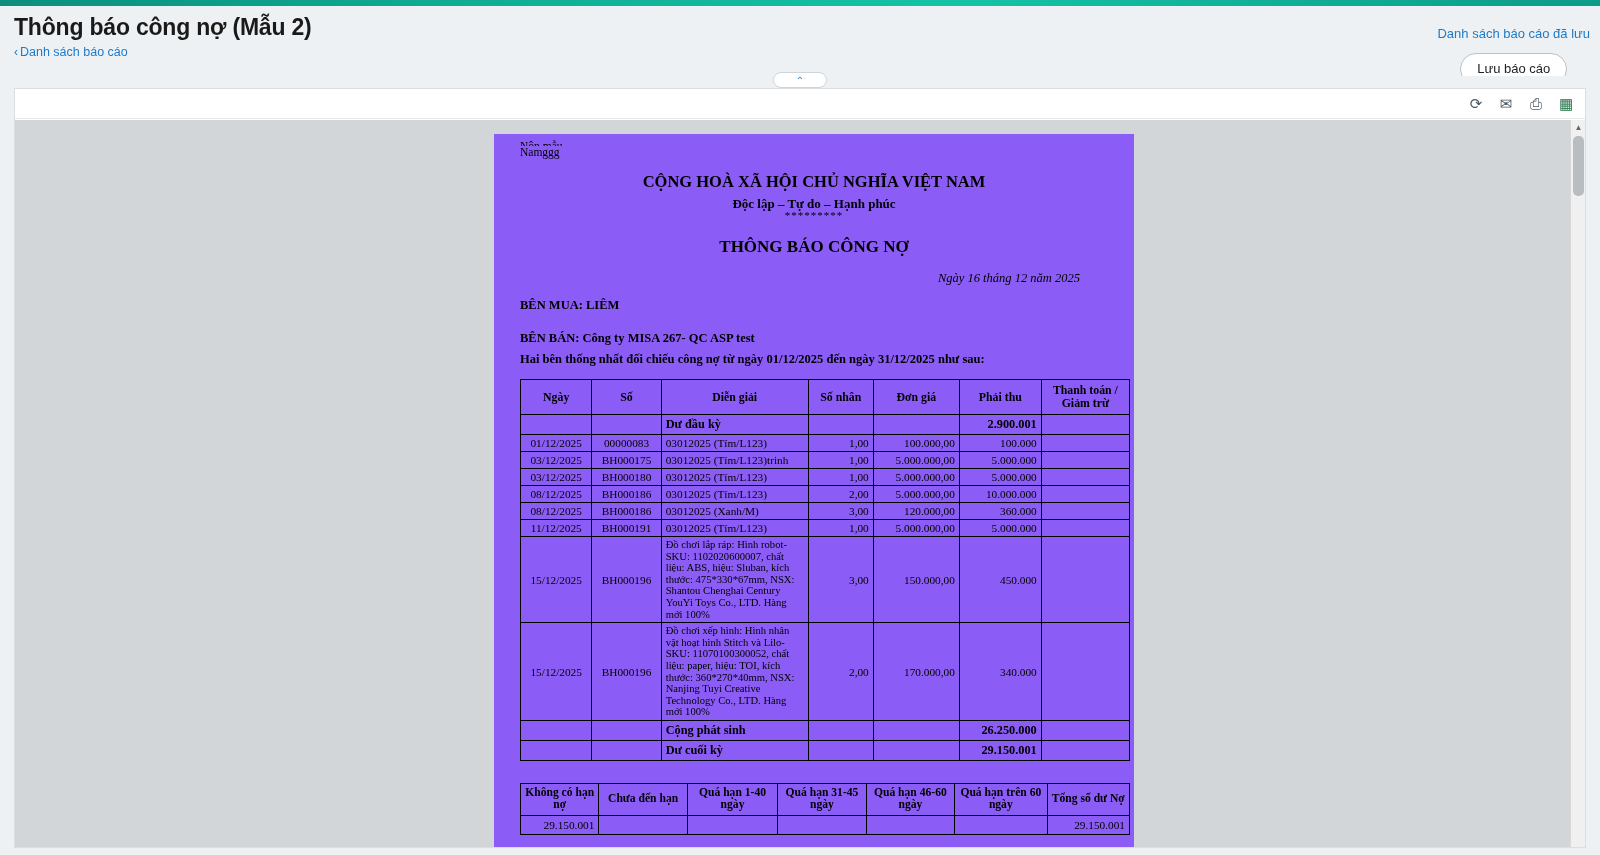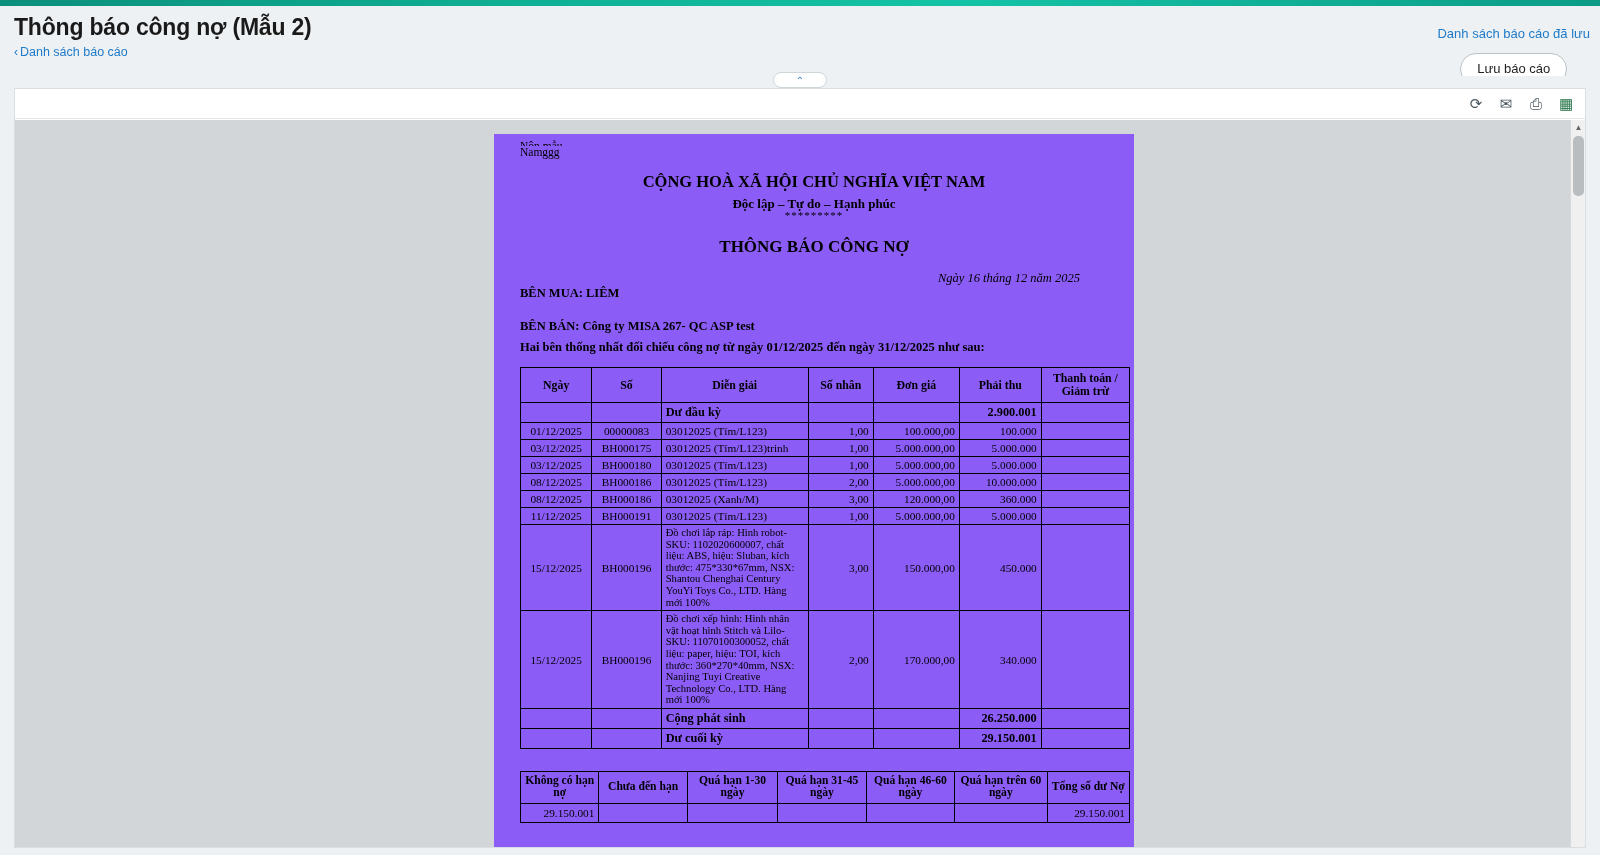--- a/index.html
+++ b/index.html
@@ -198,20 +198,21 @@
   }
   .doc-date {
     text-align: right;
     font-style: italic;
     font-size: 12.5px;
     margin-top: 14px;
     padding-right: 28px;
   }
   .party {
     font-size: 12.5px;
+    margin-top: 12px;
   }
   .party b { font-weight: bold; }
   .addr {
     font-size: 12.5px;
     font-style: italic;
     margin-top: 2px;
   }
   .party2 { margin-top: 18px; }
   .agree {
     font-size: 12.5px;
@@ -430,21 +431,21 @@
               <td class="c"></td>
             </tr>
           </tbody>
         </table>
 
         <table class="aging">
           <thead>
             <tr>
               <th style="width:78px">Không có hạn nợ</th>
               <th style="width:88px">Chưa đến hạn</th>
-              <th style="width:90px">Quá hạn 1-30 ngày</th>
+              <th style="width:90px">Quá hạn 1-40 ngày</th>
               <th style="width:88px">Quá hạn 31-45 ngày</th>
               <th style="width:88px">Quá hạn 46-60 ngày</th>
               <th style="width:92px">Quá hạn trên 60 ngày</th>
               <th style="width:82px">Tổng số dư Nợ</th>
             </tr>
           </thead>
           <tbody>
             <tr>
               <td class="r">29.150.001</td>
               <td class="r"></td>

